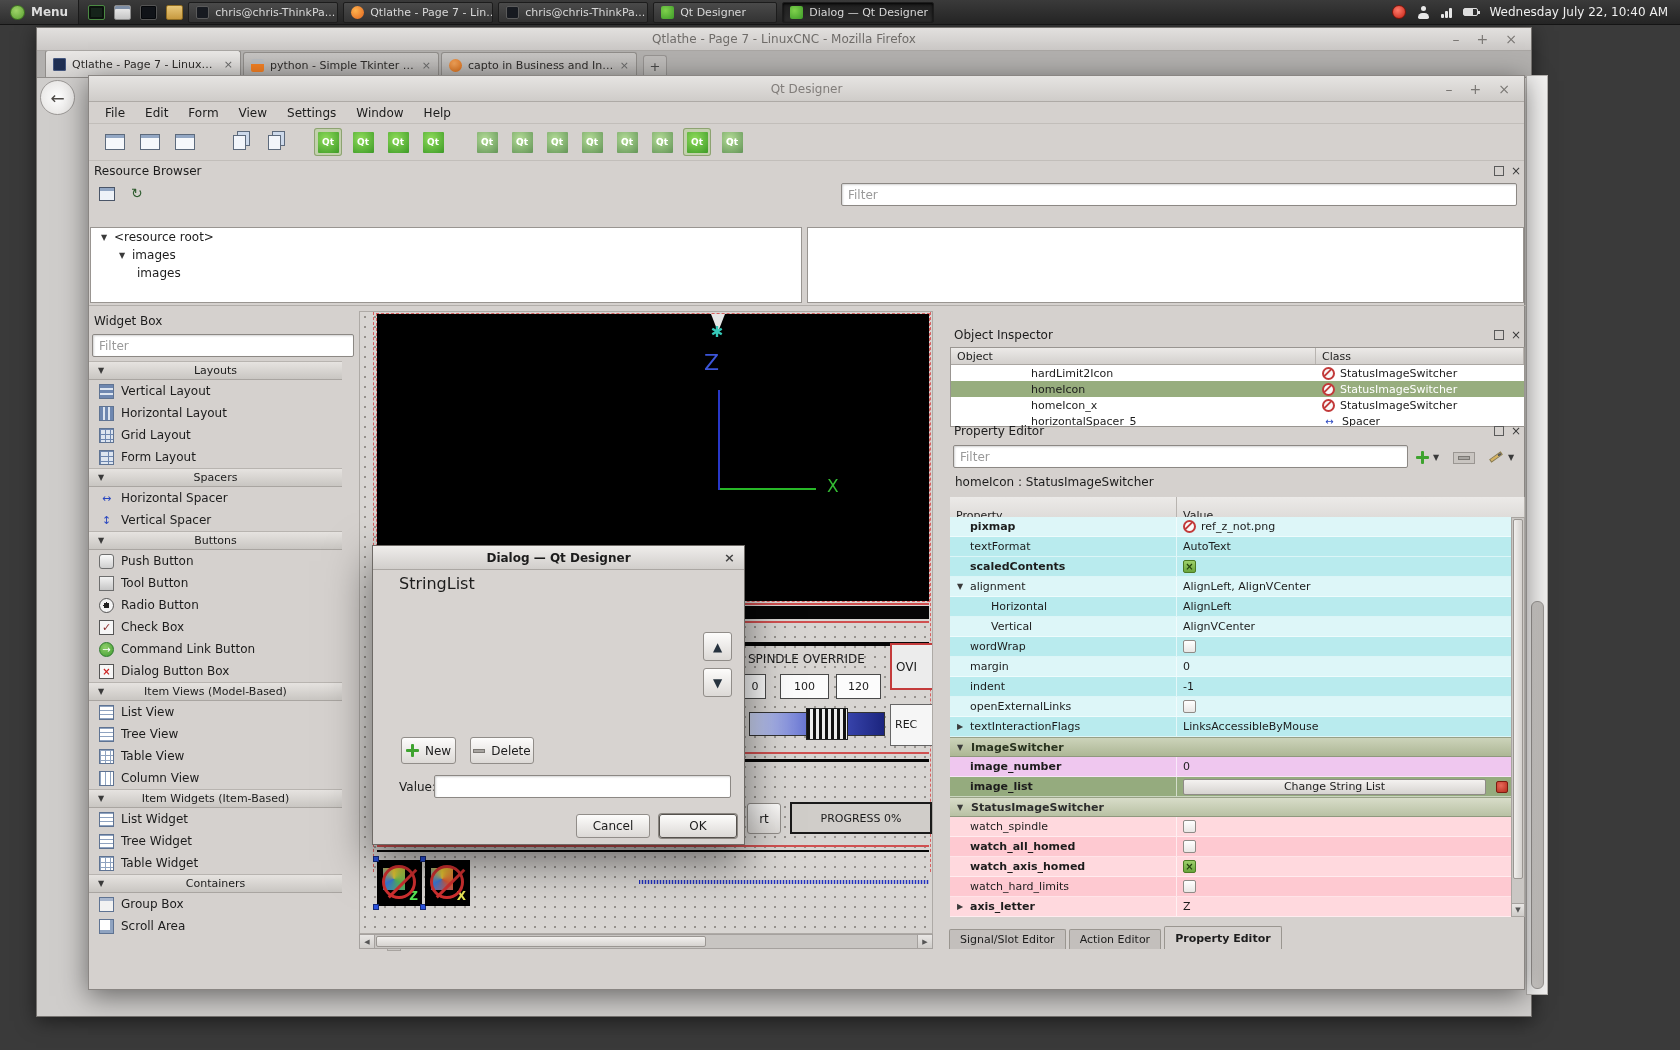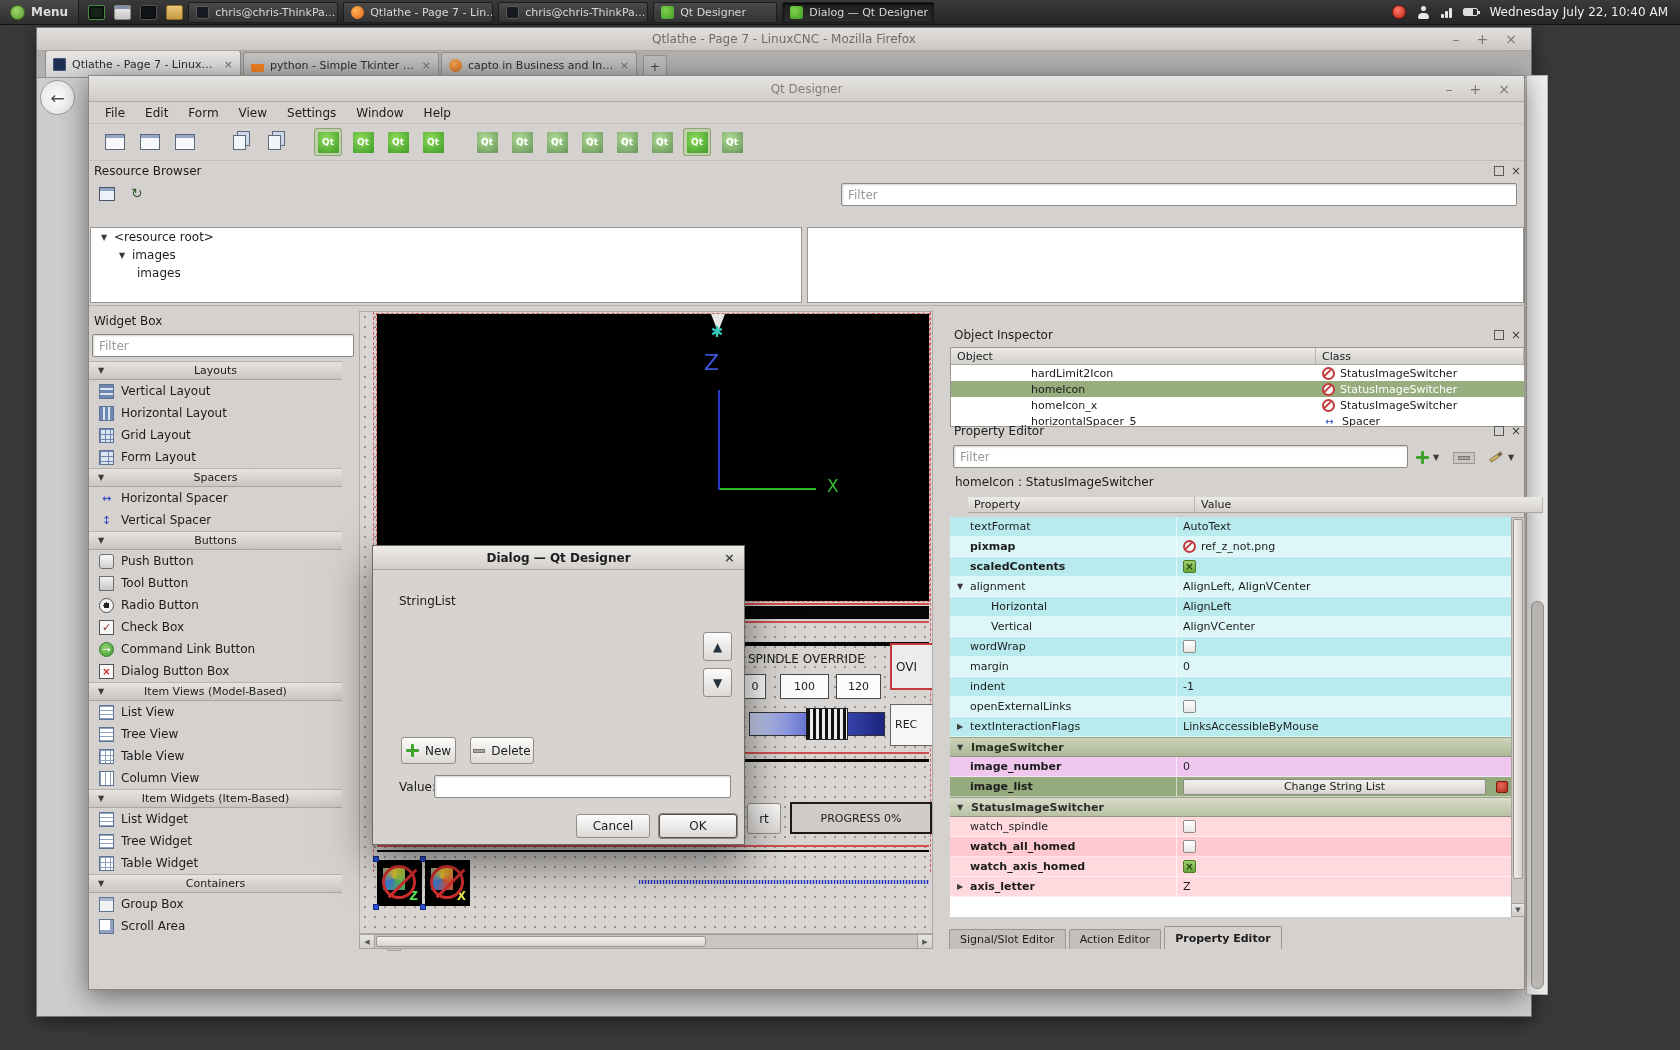--- a/index.html
+++ b/index.html
@@ -544,43 +544,43 @@
           <span class="tri">▼</span>
       </div>
       <div class="abs" style="left:504px;top:31px;width:22px;height:12px;display:flex;align-items:center;justify-content:center;background:#c9c5c1;border:1px solid #9a9692">
         <span class="minusico"></span>
       </div>
       <div class="abs" style="left:540px;top:25px;width:32px;height:22px;display:flex;align-items:center;gap:3px">
         <span class="penico"></span>
           <span class="tri">▼</span>
       </div>
       <div class="abs" style="left:6px;top:54px;font-size:12px">homeIcon : StatusImageSwitcher</div>
-      <div class="oihead abs" style="left:19px;top:76px;width:575px;height:16px">
+      <div class="oihead abs" style="left:1px;top:76px;width:575px;height:38px">
         <div style="width:227px">Property</div>
         <div style="flex:1">Value</div>
       </div>
       <div class="abs" style="left:1px;top:96px;width:561px;height:400px;overflow:hidden;background:#fff">
-        <div class="prow c-a">
-            <div class="pc1">
-              <span>textFormat</span>
-            </div>
-            <div class="pc2">
-              <span>AutoText</span>
-            </div>
-          </div>
         <div class="prow c-b">
             <div class="pc1 b">
               <span>pixmap</span>
             </div>
             <div class="pc2">
               <span class="mini-no"></span>
               <span>ref_z_not.png</span>
             </div>
           </div>
         <div class="prow c-a">
+            <div class="pc1">
+              <span>textFormat</span>
+            </div>
+            <div class="pc2">
+              <span>AutoText</span>
+            </div>
+          </div>
+        <div class="prow c-a">
             <div class="pc1 b">
               <span>scaledContents</span>
             </div>
             <div class="pc2">
               <span class="cb on">×</span>
             </div>
           </div>
         <div class="prow c-b">
             <div class="pc1">
               <span class="tri">▼</span>
@@ -687,20 +687,28 @@
             <div class="pc2">
               <span class="cb"></span>
             </div>
           </div>
         <div class="prow p-a">
             <div class="pc1 b">
               <span>watch_axis_homed</span>
             </div>
             <div class="pc2">
               <span class="cb on">×</span>
+            </div>
+          </div>
+        <div class="prow p-b">
+            <div class="pc1">
+              <span>watch_hard_limits</span>
+            </div>
+            <div class="pc2">
+              <span class="cb"></span>
             </div>
           </div>
         <div class="prow p-a">
             <div class="pc1 b">
               <span class="tri">▶</span>
               <span>axis_letter</span>
             </div>
             <div class="pc2">
               <span>Z</span>
             </div>
@@ -717,21 +725,21 @@
       <div class="ptab">Action Editor</div>
       <div class="ptab active">Property Editor</div>
     </div>
   </div>
 
   <div class="dlg">
     <div class="dlgtitle">
       <span>Dialog — Qt Designer</span>
       <span class="dlgx">×</span>
     </div>
-    <div class="abs" style="left:26px;top:48px;font-size:12px">StringList</div>
+    <div class="abs" style="left:26px;top:28px;font-size:16px">StringList</div>
     <div class="btn arrbtn" style="left:330px;top:86px">
         <span>▲</span>
       </div>
     <div class="btn arrbtn" style="left:330px;top:122px">
         <span>▼</span>
       </div>
     <div class="btn abs" style="left:28px;top:191px;width:55px;height:27px">
       <span class="plusico"></span>
       <span>New</span>
     </div>

